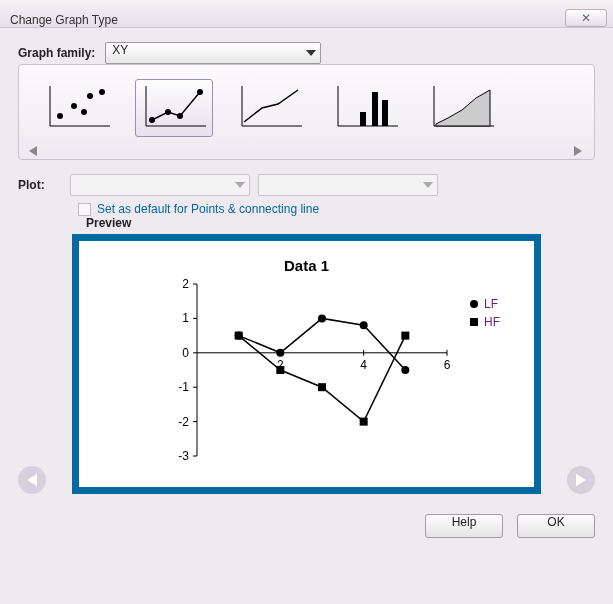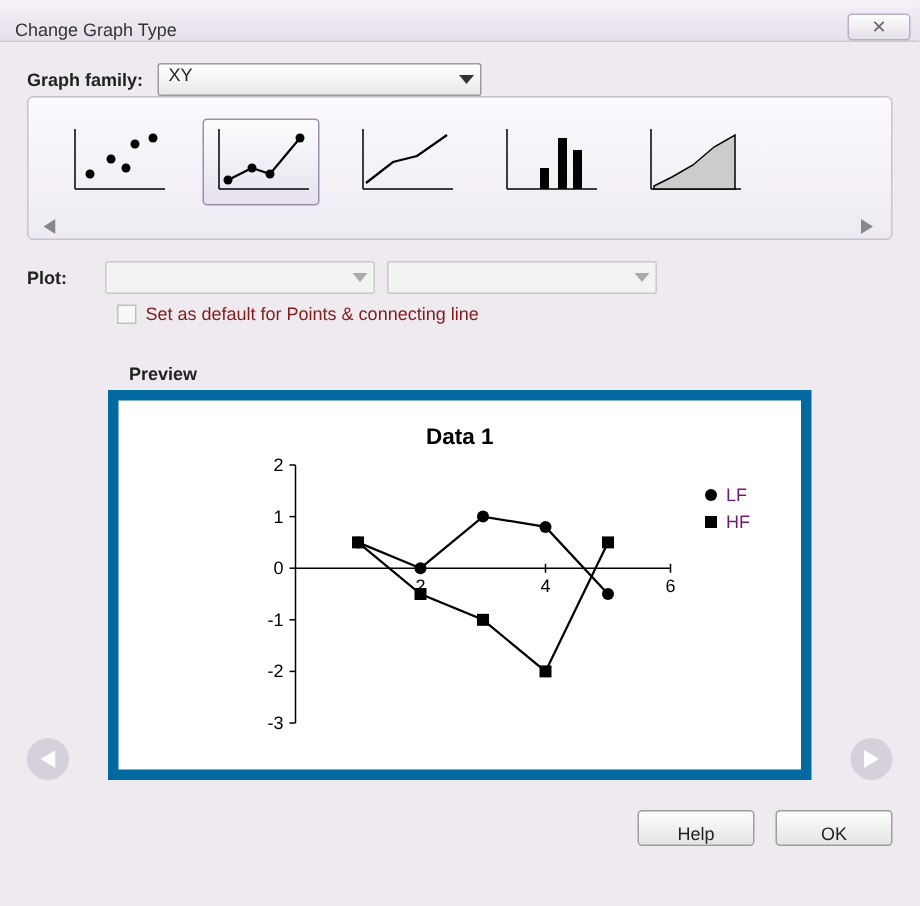--- a/index.html
+++ b/index.html
@@ -17,35 +17,35 @@
   .thumbs-wrap{ border:1px solid #c9c2cf; border-radius:4px; background:linear-gradient(#fcfafe,#eeeaf1); padding:10px 10px 4px 10px; position:relative; margin-bottom:14px;}
   .thumbs{ display:flex; gap:18px; padding:4px 10px 4px 10px; }
   .thumb{ width:78px; height:58px; border:1px solid transparent; display:flex; align-items:flex-end; justify-content:flex-start; padding:4px; position:relative;}
   .thumb.selected{ border:1px solid #9a8fae; background:linear-gradient(#fdfdfd,#e6e1ee); border-radius:3px;}
   .thumb svg{display:block;}
   .scroll-row{display:flex; justify-content:space-between; margin-top:4px;}
   .scroll-arrow{ width:10px; height:10px; color:#777;}
   .section-title{ font-weight:bold; color:#222; margin-bottom:6px;}
   .plot-row{ display:flex; align-items:center; gap:8px; margin-bottom:6px;}
   .plot-row .combo{ width:180px;}
-  .check-row{ display:flex; align-items:center; gap:6px; margin-left:60px; margin-bottom:26px; color:#7f1d1d;}
+  .check-row{ display:flex; align-items:center; gap:6px; margin-left:60px; margin-bottom:0; color:#0369a1;}
   .checkbox{ width:13px; height:13px; border:1px solid #bfbfbf; background:#f8f8f8;}
   .preview-area{ display:flex; align-items:flex-end; }
   .nav-circle{ width:28px; height:28px; border-radius:50%; background:#d6d0db; display:flex; align-items:center; justify-content:center; color:#fff;}
   .preview-wrap{ flex:1; padding:0 26px;}
   .preview-label{ font-weight:bold; color:#222; margin: 0 0 4px 14px;}
   .preview-box{ background:#fff; border:7px solid #0369a1; height:260px; position:relative; padding:10px;}
   .chart-title{ text-align:center; font-weight:bold; font-size:15px; margin-top:6px; margin-bottom:4px;}
   .chart-svg{ display:block; margin:0 auto;}
   .legend{ position:absolute; right:34px; top:56px; font-size:12px; color:#701a75;}
   .legend div{display:flex; align-items:center; gap:6px; margin-bottom:4px;}
   .legend .dot{width:8px;height:8px;border-radius:50%;background:#000;}
   .legend .sq{width:8px;height:8px;background:#000;}
   .footer{ display:flex; justify-content:flex-end; gap:14px; padding:10px 18px 12px 0;}
-  .btn{ width:78px; height:24px; border:1px solid #9e9e9e; border-radius:3px; background:linear-gradient(#fdfdfd,#e4e4e4); display:flex; align-items:flex-end; justify-content:center; color:#222;}
+  .btn{ width:78px; height:24px; border:1px solid #9e9e9e; border-radius:3px; background:linear-gradient(#fdfdfd,#e4e4e4); display:flex; align-items:flex-start; justify-content:center; color:#222;}
 </style>
 </head>
 <body>
 
 <div class="titlebar">
   <span>Change Graph Type</span>
   <span class="spacer"></span>
   <div class="closebtn">
     <span>✕</span>
   </div>

